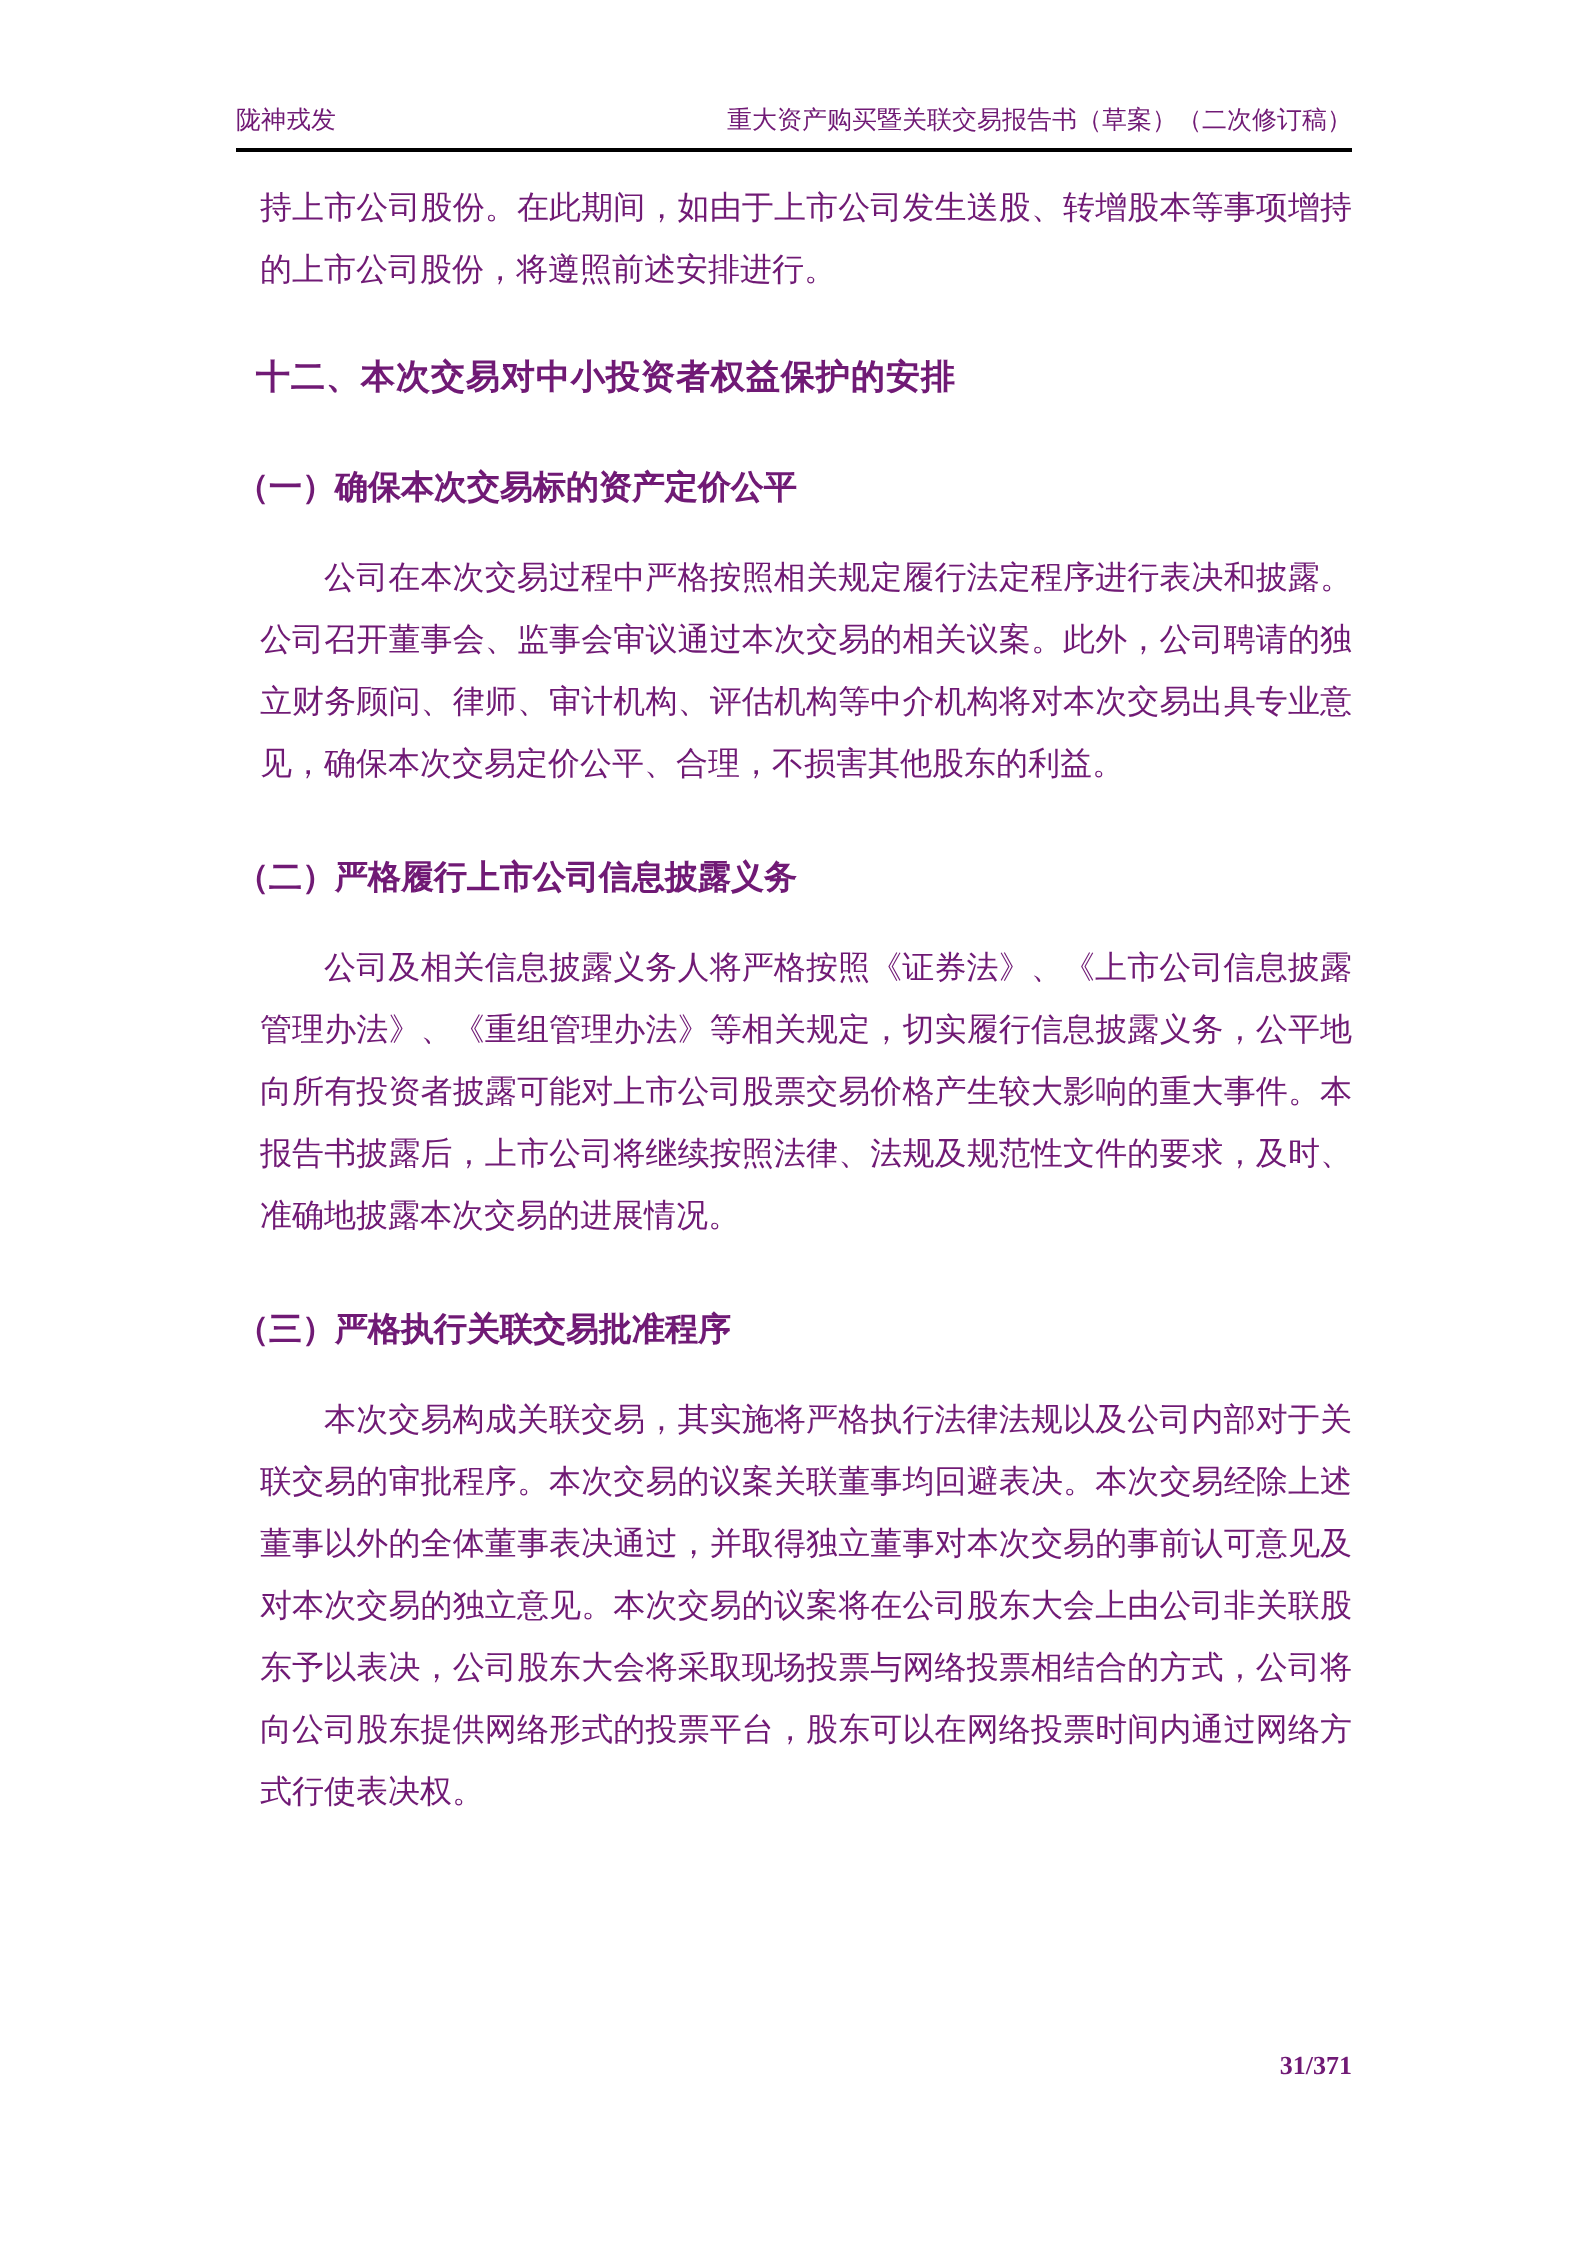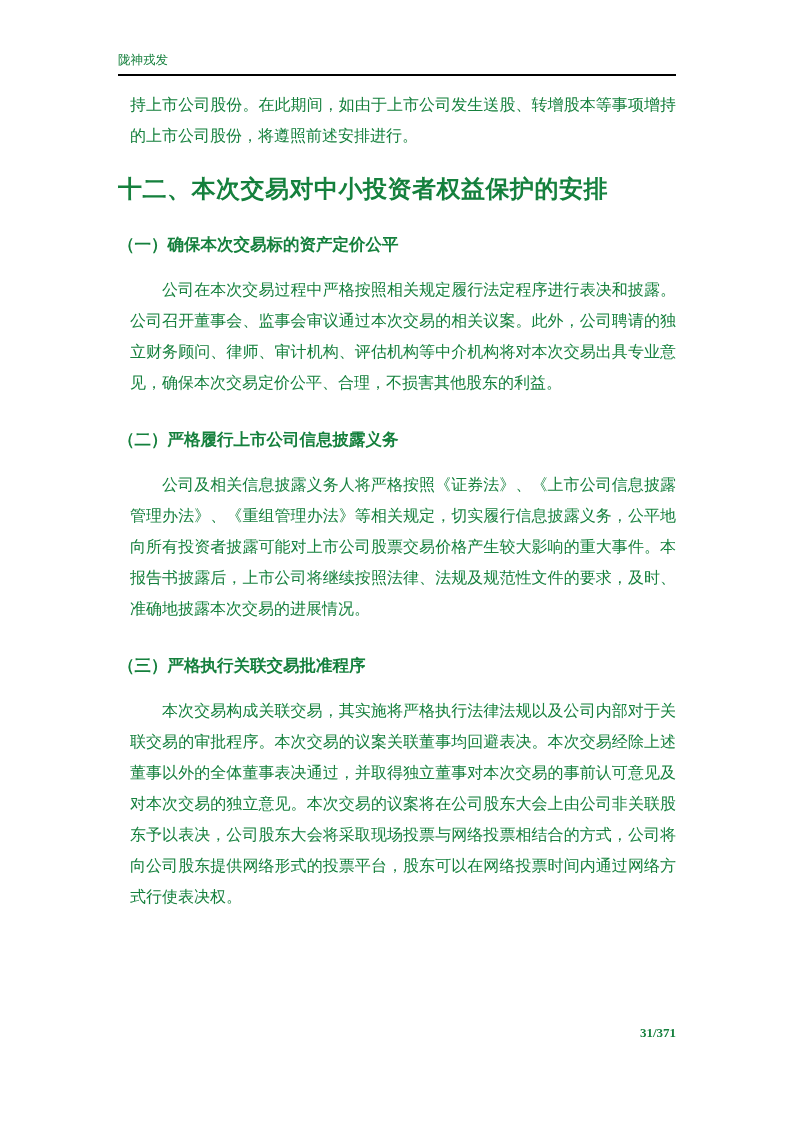--- a/index.html
+++ b/index.html
@@ -7,21 +7,21 @@
     padding: 0;
     background: #ffffff;
   }
   .page {
     position: relative;
     width: 793px;
     height: 1122px;
     background: #ffffff;
     overflow: hidden;
     font-family: "Liberation Serif", serif;
-    color: #15803d;
+    color: #701a75;
   }
   .doc-header {
     position: absolute;
     top: 52px;
     left: 118px;
     width: 558px;
     display: flex;
     justify-content: space-between;
     align-items: flex-end;
     font-size: 12.5px;
@@ -40,24 +40,24 @@
     font-size: 16px;
     line-height: 31px;
     text-align: justify;
     text-justify: inter-character;
     font-family: "Liberation Serif", serif;
   }
   p.body-para.indent {
     text-indent: 2em;
   }
   h1.section-title {
-    margin: 24px 0 0 0;
+    margin: 24px 0 0 10px;
     font-family: "Liberation Sans", sans-serif;
     font-weight: bold;
-    font-size: 24px;
+    font-size: 17px;
     line-height: 28px;
     letter-spacing: 0.5px;
   }
   h2.sub-title {
     margin: 30px 0 18px 0;
     font-family: "Liberation Sans", sans-serif;
     font-weight: bold;
     font-size: 16.5px;
     line-height: 23px;
   }
@@ -74,20 +74,21 @@
     font-family: "Liberation Serif", serif;
   }
 </style>
 </head>
 <body>
 
 <div class="page">
 
   <div class="doc-header">
     <span>陇神戎发</span>
+    <span>重大资产购买暨关联交易报告书（草案）（二次修订稿）</span>
   </div>
 
   <div class="doc-content">
 
     <p class="body-para">持上市公司股份。在此期间，如由于上市公司发生送股、转增股本等事项增持的上市公司股份，将遵照前述安排进行。</p>
 
     <h1 class="section-title">十二、本次交易对中小投资者权益保护的安排</h1>
 
     <h2 class="sub-title">（一）确保本次交易标的资产定价公平</h2>
     <p class="body-para indent">公司在本次交易过程中严格按照相关规定履行法定程序进行表决和披露。公司召开董事会、监事会审议通过本次交易的相关议案。此外，公司聘请的独立财务顾问、律师、审计机构、评估机构等中介机构将对本次交易出具专业意见，确保本次交易定价公平、合理，不损害其他股东的利益。</p>

